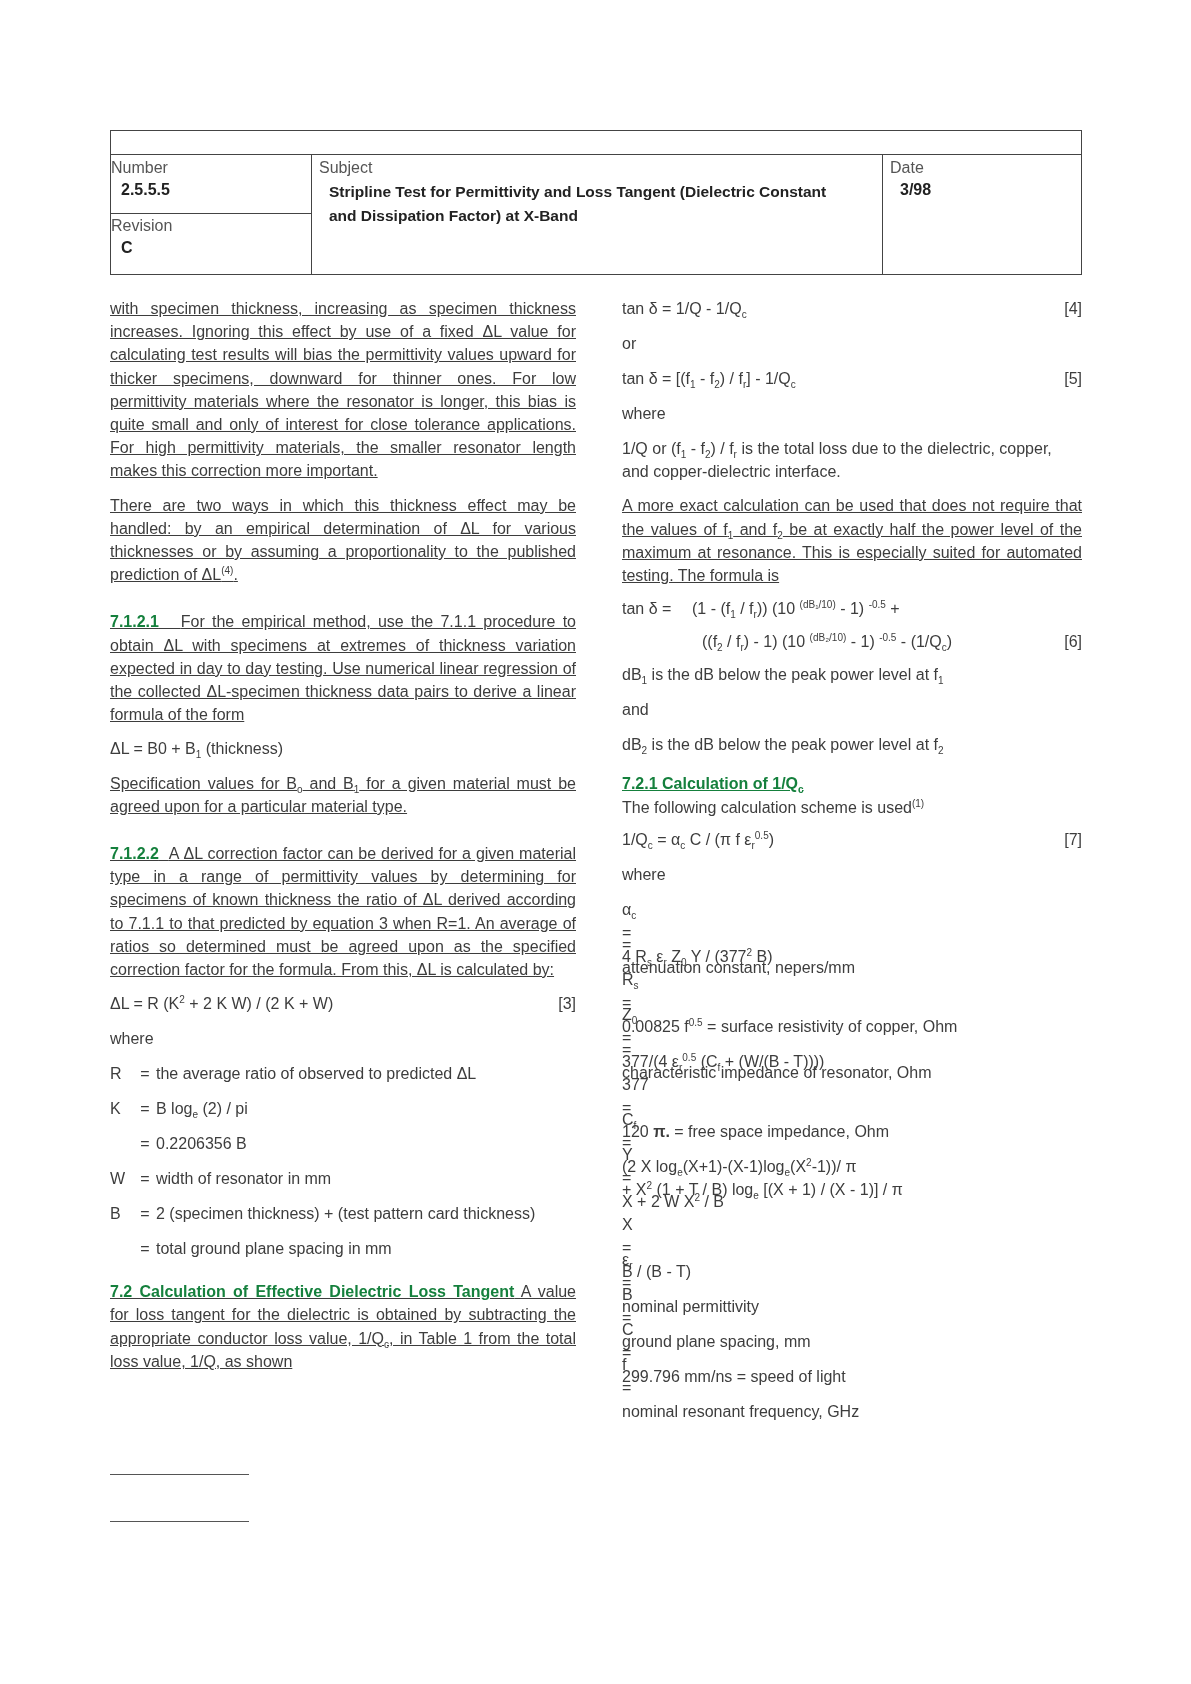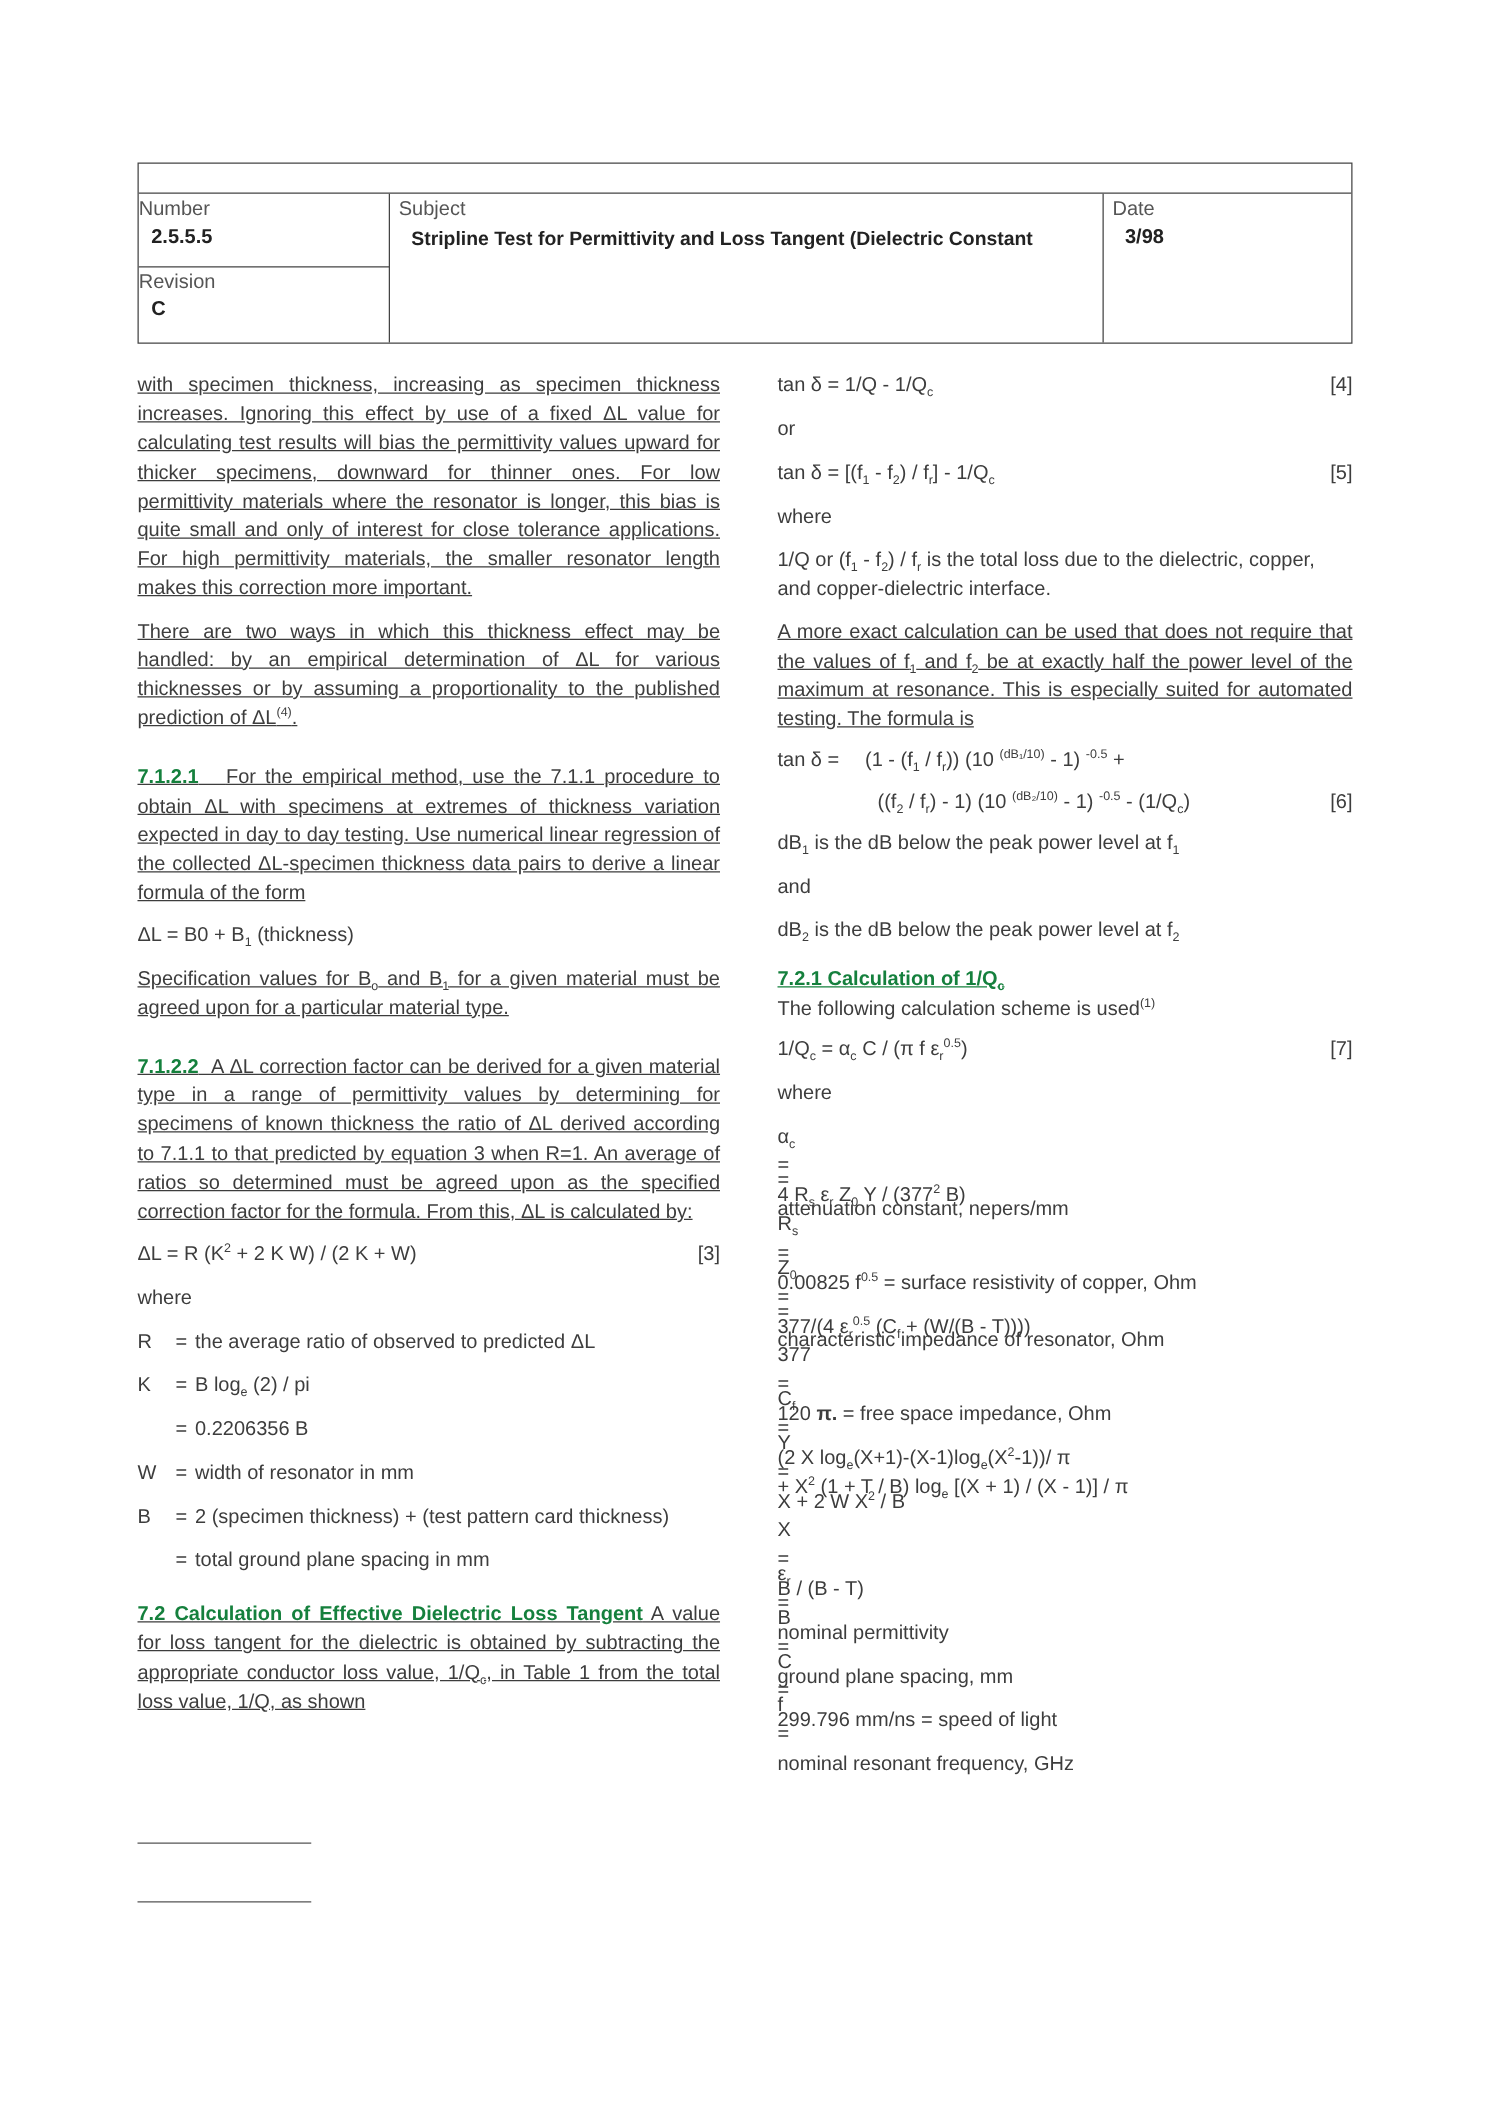--- a/index.html
+++ b/index.html
@@ -53,20 +53,21 @@
     <div class="val">2.5.5.5</div>
   </div>
   <div class="cell" style="left:0px; top:86px;">
     <div class="lbl">Revision</div>
     <div class="val">C</div>
   </div>
   <div class="cell" style="left:208px; top:28px; width:560px;">
     <div class="lbl">Subject</div>
     <div class="subj">
       <div>Stripline Test for Permittivity and Loss Tangent (Dielectric Constant</div>
+      <div>and Dissipation Factor) at X-Band</div>
     </div>
   </div>
   <div class="cell" style="left:779px; top:28px;">
     <div class="lbl">Date</div>
     <div class="val">3/98</div>
   </div>
 </div>
 
 <div class="col left">
   <p class="just">with specimen thickness, increasing as specimen thickness increases. Ignoring this effect by use of a fixed ΔL value for calculating test results will bias the permittivity values upward for thicker specimens, downward for thinner ones. For low permittivity materials where the resonator is longer, this bias is quite small and only of interest for close tolerance applications. For high permittivity materials, the smaller resonator length makes this correction more important.</p>

